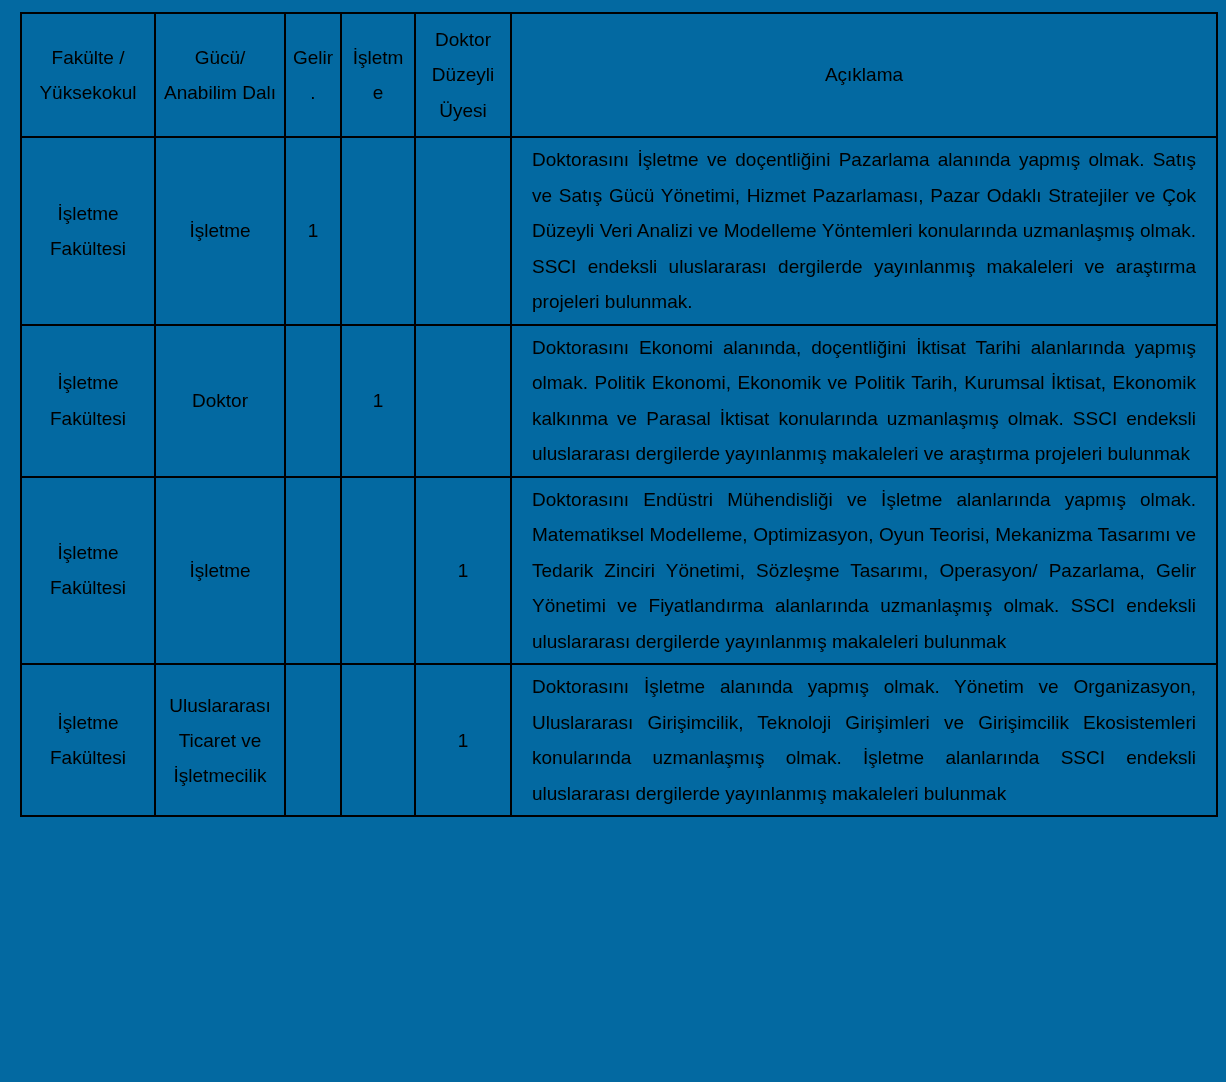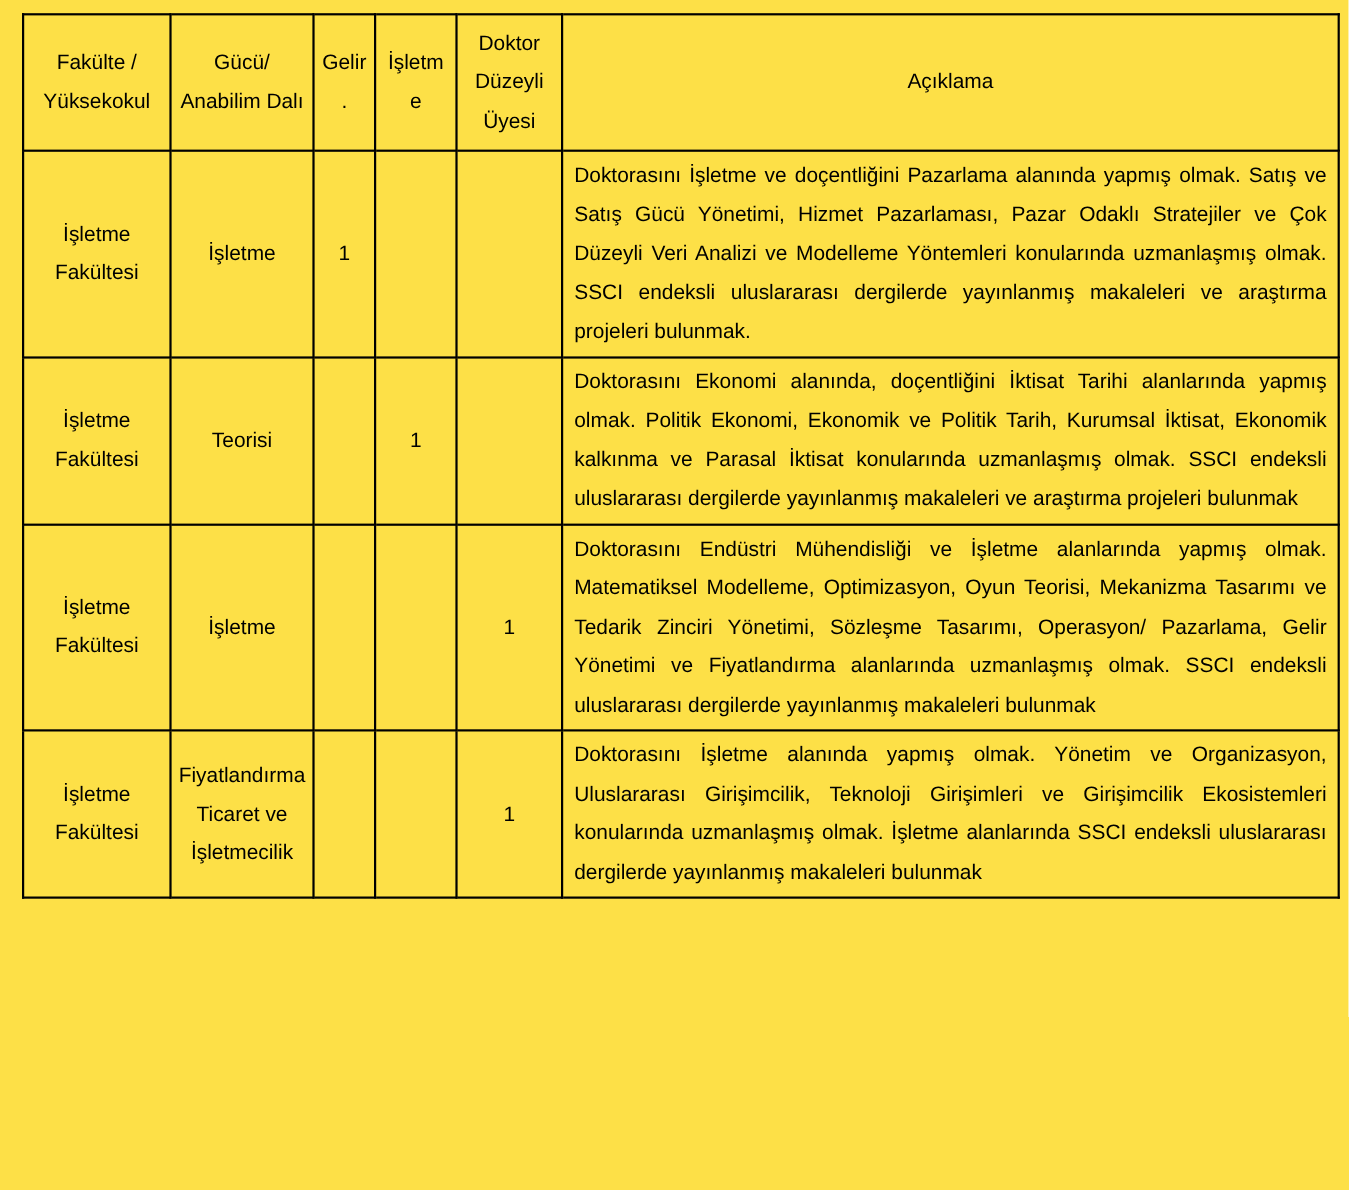--- a/index.html
+++ b/index.html
@@ -7,21 +7,21 @@
     padding: 0;
     background: #ffffff;
     color: #000000;
     font-family: "Liberation Sans", "DejaVu Sans", sans-serif;
   }
   .page {
     width: 1226px;
     height: 1082px;
     box-sizing: border-box;
     padding: 12px 12px 14px 20px;
-    background: #fde047;
+    background: #0369a1;
     overflow: hidden;
   }
   table.vacancy-table {
     border-collapse: collapse;
     table-layout: fixed;
     width: 1196px;
     font-size: 19px;
     color: #000;
   }
   .vacancy-table td {
@@ -38,21 +38,21 @@
   .vacancy-table tr.header-row td {
     height: 124px;
     text-align: center;
     line-height: 1.85;
     font-weight: normal;
   }
   .vacancy-table td.desc-cell {
     text-align: justify;
     text-justify: inter-word;
     line-height: 1.87;
-    padding: 4px 10px;
+    padding: 4px 20px;
     vertical-align: middle;
   }
   
   col.c-fakulte  { width: 134px; }
   col.c-bolum    { width: 130px; }
   col.c-prof     { width: 56px;  }
   col.c-docent   { width: 74px;  }
   col.c-doktor   { width: 96px;  }
   col.c-aciklama { width: 706px; }
 </style>
@@ -84,39 +84,39 @@
       <td class="center-cell">İşletme Fakültesi</td>
       <td class="center-cell">İşletme</td>
       <td class="center-cell">1</td>
       <td class="center-cell"></td>
       <td class="center-cell"></td>
       <td class="desc-cell">Doktorasını İşletme ve doçentliğini Pazarlama alanında yapmış olmak. Satış ve Satış Gücü Yönetimi, Hizmet Pazarlaması, Pazar Odaklı Stratejiler ve Çok Düzeyli Veri Analizi ve Modelleme Yöntemleri konularında uzmanlaşmış olmak. SSCI endeksli uluslararası dergilerde yayınlanmış makaleleri ve araştırma projeleri bulunmak.</td>
     </tr>
 
     <tr>
       <td class="center-cell">İşletme Fakültesi</td>
-      <td class="center-cell">Teorisi</td>
+      <td class="center-cell">Doktor</td>
       <td class="center-cell"></td>
       <td class="center-cell">1</td>
       <td class="center-cell"></td>
       <td class="desc-cell">Doktorasını Ekonomi alanında, doçentliğini İktisat Tarihi alanlarında yapmış olmak. Politik Ekonomi, Ekonomik ve Politik Tarih, Kurumsal İktisat, Ekonomik kalkınma ve Parasal İktisat konularında uzmanlaşmış olmak. SSCI endeksli uluslararası dergilerde yayınlanmış makaleleri ve araştırma projeleri bulunmak</td>
     </tr>
 
     <tr>
       <td class="center-cell">İşletme Fakültesi</td>
       <td class="center-cell">İşletme</td>
       <td class="center-cell"></td>
       <td class="center-cell"></td>
       <td class="center-cell">1</td>
       <td class="desc-cell">Doktorasını Endüstri Mühendisliği ve İşletme alanlarında yapmış olmak. Matematiksel Modelleme, Optimizasyon, Oyun Teorisi, Mekanizma Tasarımı ve Tedarik Zinciri Yönetimi, Sözleşme Tasarımı, Operasyon/ Pazarlama, Gelir Yönetimi ve Fiyatlandırma alanlarında uzmanlaşmış olmak. SSCI endeksli uluslararası dergilerde yayınlanmış makaleleri bulunmak</td>
     </tr>
 
     <tr>
       <td class="center-cell">İşletme Fakültesi</td>
-      <td class="center-cell">Fiyatlandırma Ticaret ve İşletmecilik</td>
+      <td class="center-cell">Uluslararası Ticaret ve İşletmecilik</td>
       <td class="center-cell"></td>
       <td class="center-cell"></td>
       <td class="center-cell">1</td>
       <td class="desc-cell">Doktorasını İşletme alanında yapmış olmak. Yönetim ve Organizasyon, Uluslararası Girişimcilik, Teknoloji Girişimleri ve Girişimcilik Ekosistemleri konularında uzmanlaşmış olmak. İşletme alanlarında SSCI endeksli uluslararası dergilerde yayınlanmış makaleleri bulunmak</td>
     </tr>
   </tbody>
     </table>
 </div>
 
 </body></html>

